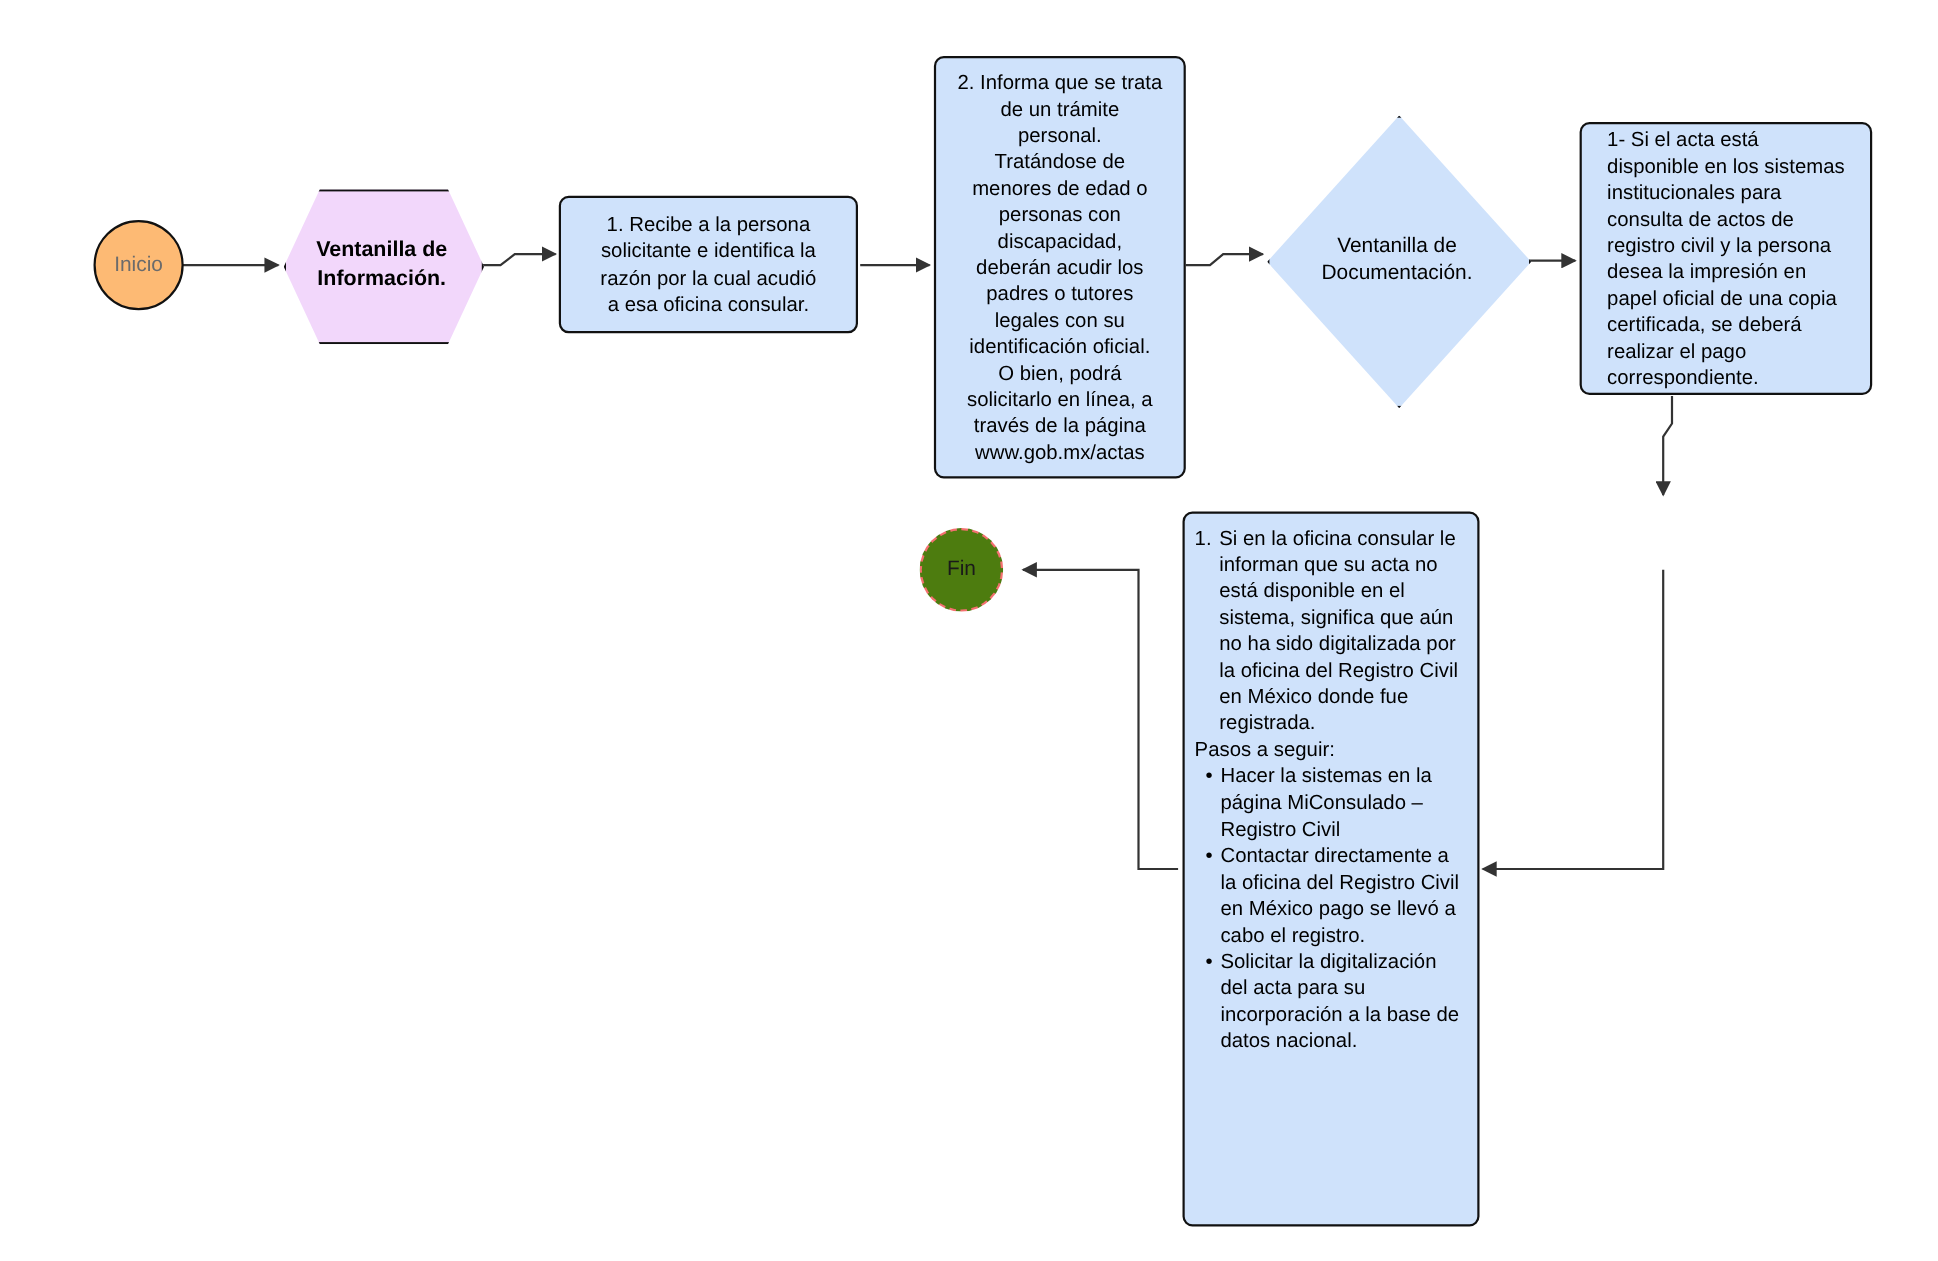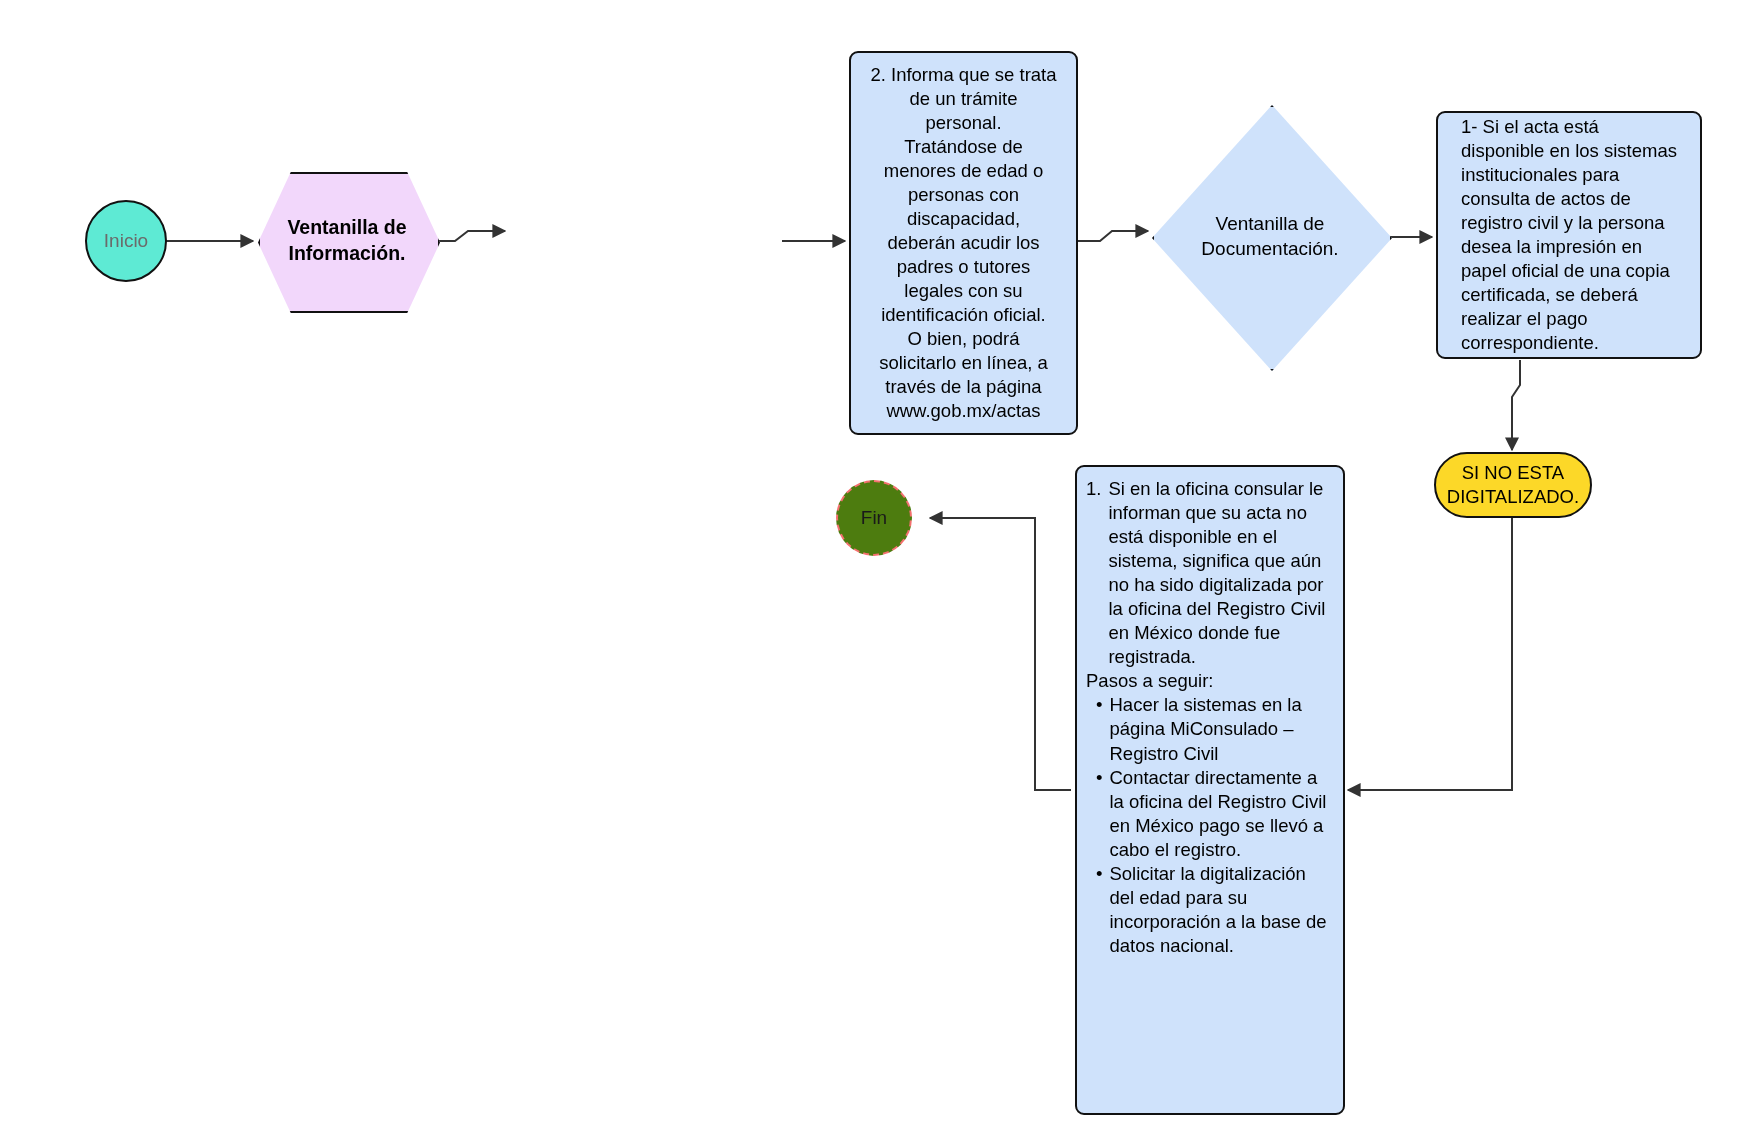--- a/index.html
+++ b/index.html
@@ -34,21 +34,21 @@
     justify-content: center;
   }
   .node-text {
     white-space: pre-line;
     line-height: 1.30;
   }
 
   
   .start-node {
     border-radius: 50%;
-    background: #5eead4;
+    background: #fdba74;
     border: 2.2px solid #111111;
   }
   .start-node .node-text {
     font-size: 19px;
     color: #6b6b6b;
     text-align: center;
   }
 
   
   .end-node {
@@ -194,20 +194,26 @@
   <div class="node start-node" style="left:85px; top:200px; width:82px; height:82px;">
     <span class="node-text">Inicio</span>
   </div>
 
   <div class="hex-wrap" style="left:258px; top:172px; width:178px; height:137px;">
     <div class="hex-node" style="position:absolute; left:0; top:0; width:100%; height:100%;"></div>
     <div class="hex-label">Ventanilla de
 Información.</div>
   </div>
 
+  <div class="node proc-node" style="left:508px; top:178px; width:272px; height:125px; padding:8px 10px;">
+    <span class="node-text">1.  Recibe a la persona
+solicitante e identifica la
+razón por la cual acudió
+a esa oficina consular.</span>
+  </div>
 
   <div class="node proc-node" style="left:849px; top:51px; width:229px; height:384px; padding:8px 8px;">
     <span class="node-text">2. Informa que se trata
 de un trámite
 personal.
 Tratándose de
 menores de edad o
 personas con
 discapacidad,
 deberán acudir los
@@ -232,24 +238,20 @@
 institucionales para
 consulta de actos de
 registro civil y la persona
 desea la impresión en
 papel oficial de una copia
 certificada, se deberá
 realizar el pago
 correspondiente.</span>
   </div>
 
-  <div class="node note-node" style="left:1434px; top:452px; width:158px; height:66px;">
-    <span class="node-text">SI NO ESTA
-DIGITALIZADO.</span>
-  </div>
 
   <div class="node end-node" style="left:836px; top:480px; width:76px; height:76px;">
     <span class="node-text">Fin</span>
   </div>
 
   <div class="bigbox" style="left:1075px; top:465px; width:270px; height:650px;">
     <div class="para-num">
       <span class="marker">1.</span>
       <span class="body">Si en la oficina consular le informan que su acta no está disponible en el sistema, significa que aún no ha sido digitalizada por la oficina del Registro Civil en México donde fue registrada.</span>
     </div>
@@ -258,18 +260,18 @@
       <li>
         <span class="dot">•</span>
         <span class="body">Hacer la sistemas en la página MiConsulado – Registro Civil</span>
       </li>
       <li>
         <span class="dot">•</span>
         <span class="body">Contactar directamente a la oficina del Registro Civil en México pago se llevó a cabo el registro.</span>
       </li>
       <li>
         <span class="dot">•</span>
-        <span class="body">Solicitar la digitalización del edad para su incorporación a la base de datos nacional.</span>
+        <span class="body">Solicitar la digitalización del acta para su incorporación a la base de datos nacional.</span>
       </li>
     </ul>
   </div>
 
 </div>
 
 </body></html>

